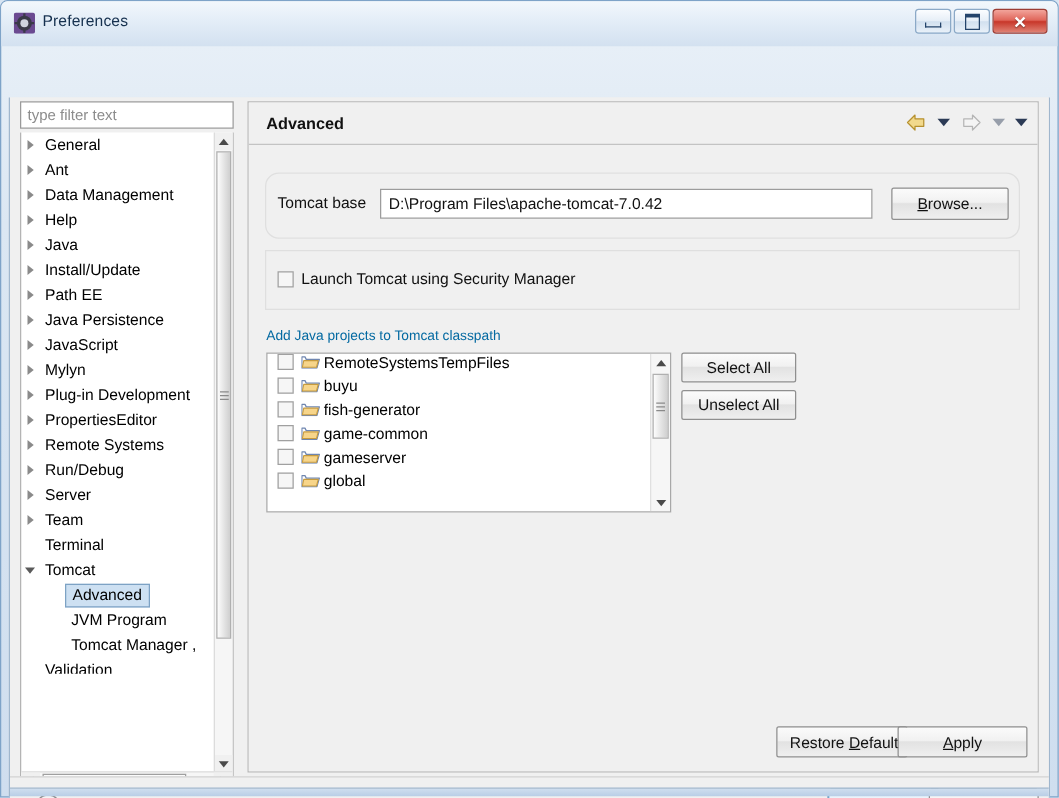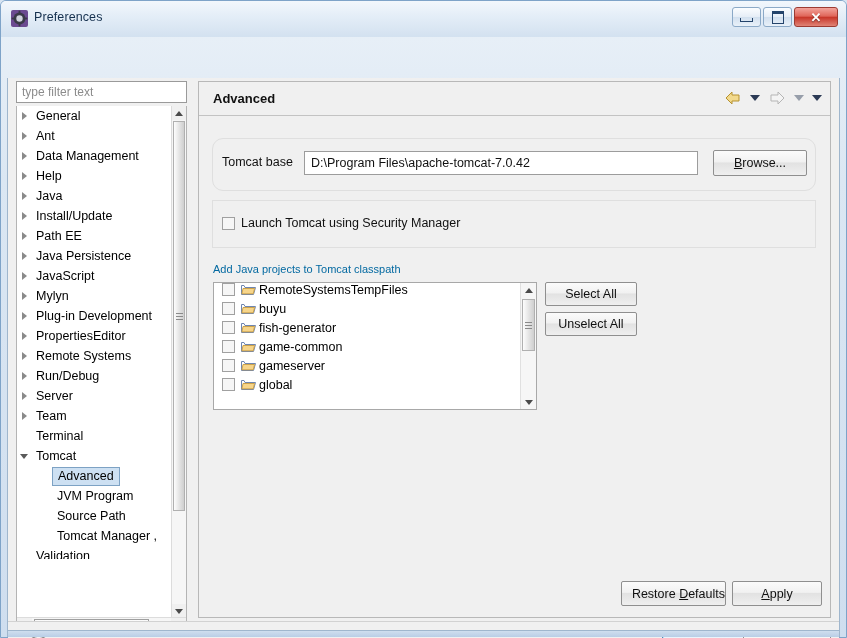--- a/index.html
+++ b/index.html
@@ -211,21 +211,21 @@
   }
   .folder svg{display:block;}
   .list-vscroll{
     position:absolute;right:0;top:0;width:15px;bottom:0;background:#f6f6f6;
     border-left:1px solid #e0e0e0;
   }
   .sidebtn{position:absolute;width:92px;height:24px;}
   .select-all{left:346px;top:166px;}
   .unselect-all{left:346px;top:196px;}
   .restore-btn{position:absolute;right:104px;bottom:11px;width:105px;height:25px;justify-content:flex-end;}
-  .apply-btn{position:absolute;right:8px;bottom:11px;width:90px;height:25px;}
+  .apply-btn{position:absolute;right:8px;bottom:11px;width:104px;height:25px;}
   .u{text-decoration:underline;}
 
   
   .footer{
     position:absolute;left:0;right:0;top:543px;height:59px;
     background:#f0f0f0;border-top:1px solid #d2d2d2;
   }
   .help-icon{position:absolute;left:19px;top:12px;width:23px;height:23px;}
   .ok-btn{
     position:absolute;right:93px;top:9px;width:91px;height:25px;
@@ -359,23 +359,20 @@
               <span class="tw open" style="left: 0px;"></span>
               <span class="tree-label">Tomcat</span>
             </div>
             <div class="tree-item lvl1 selected">
               <span class="tree-label">Advanced</span>
             </div>
             <div class="tree-item lvl1">
               <span class="tree-label">JVM Program</span>
             </div>
             <div class="tree-item lvl1">
-              <span class="tree-label">Source Path</span>
-            </div>
-            <div class="tree-item lvl1">
               <span class="tree-label">Tomcat Manager ,</span>
             </div>
             <div class="tree-item lvl0 clipped">
               <span class="tree-label">Validation</span>
             </div>
           </div>
 
         <div class="vscroll">
           <div class="arrow up">
               <i class="tri-up"></i>

